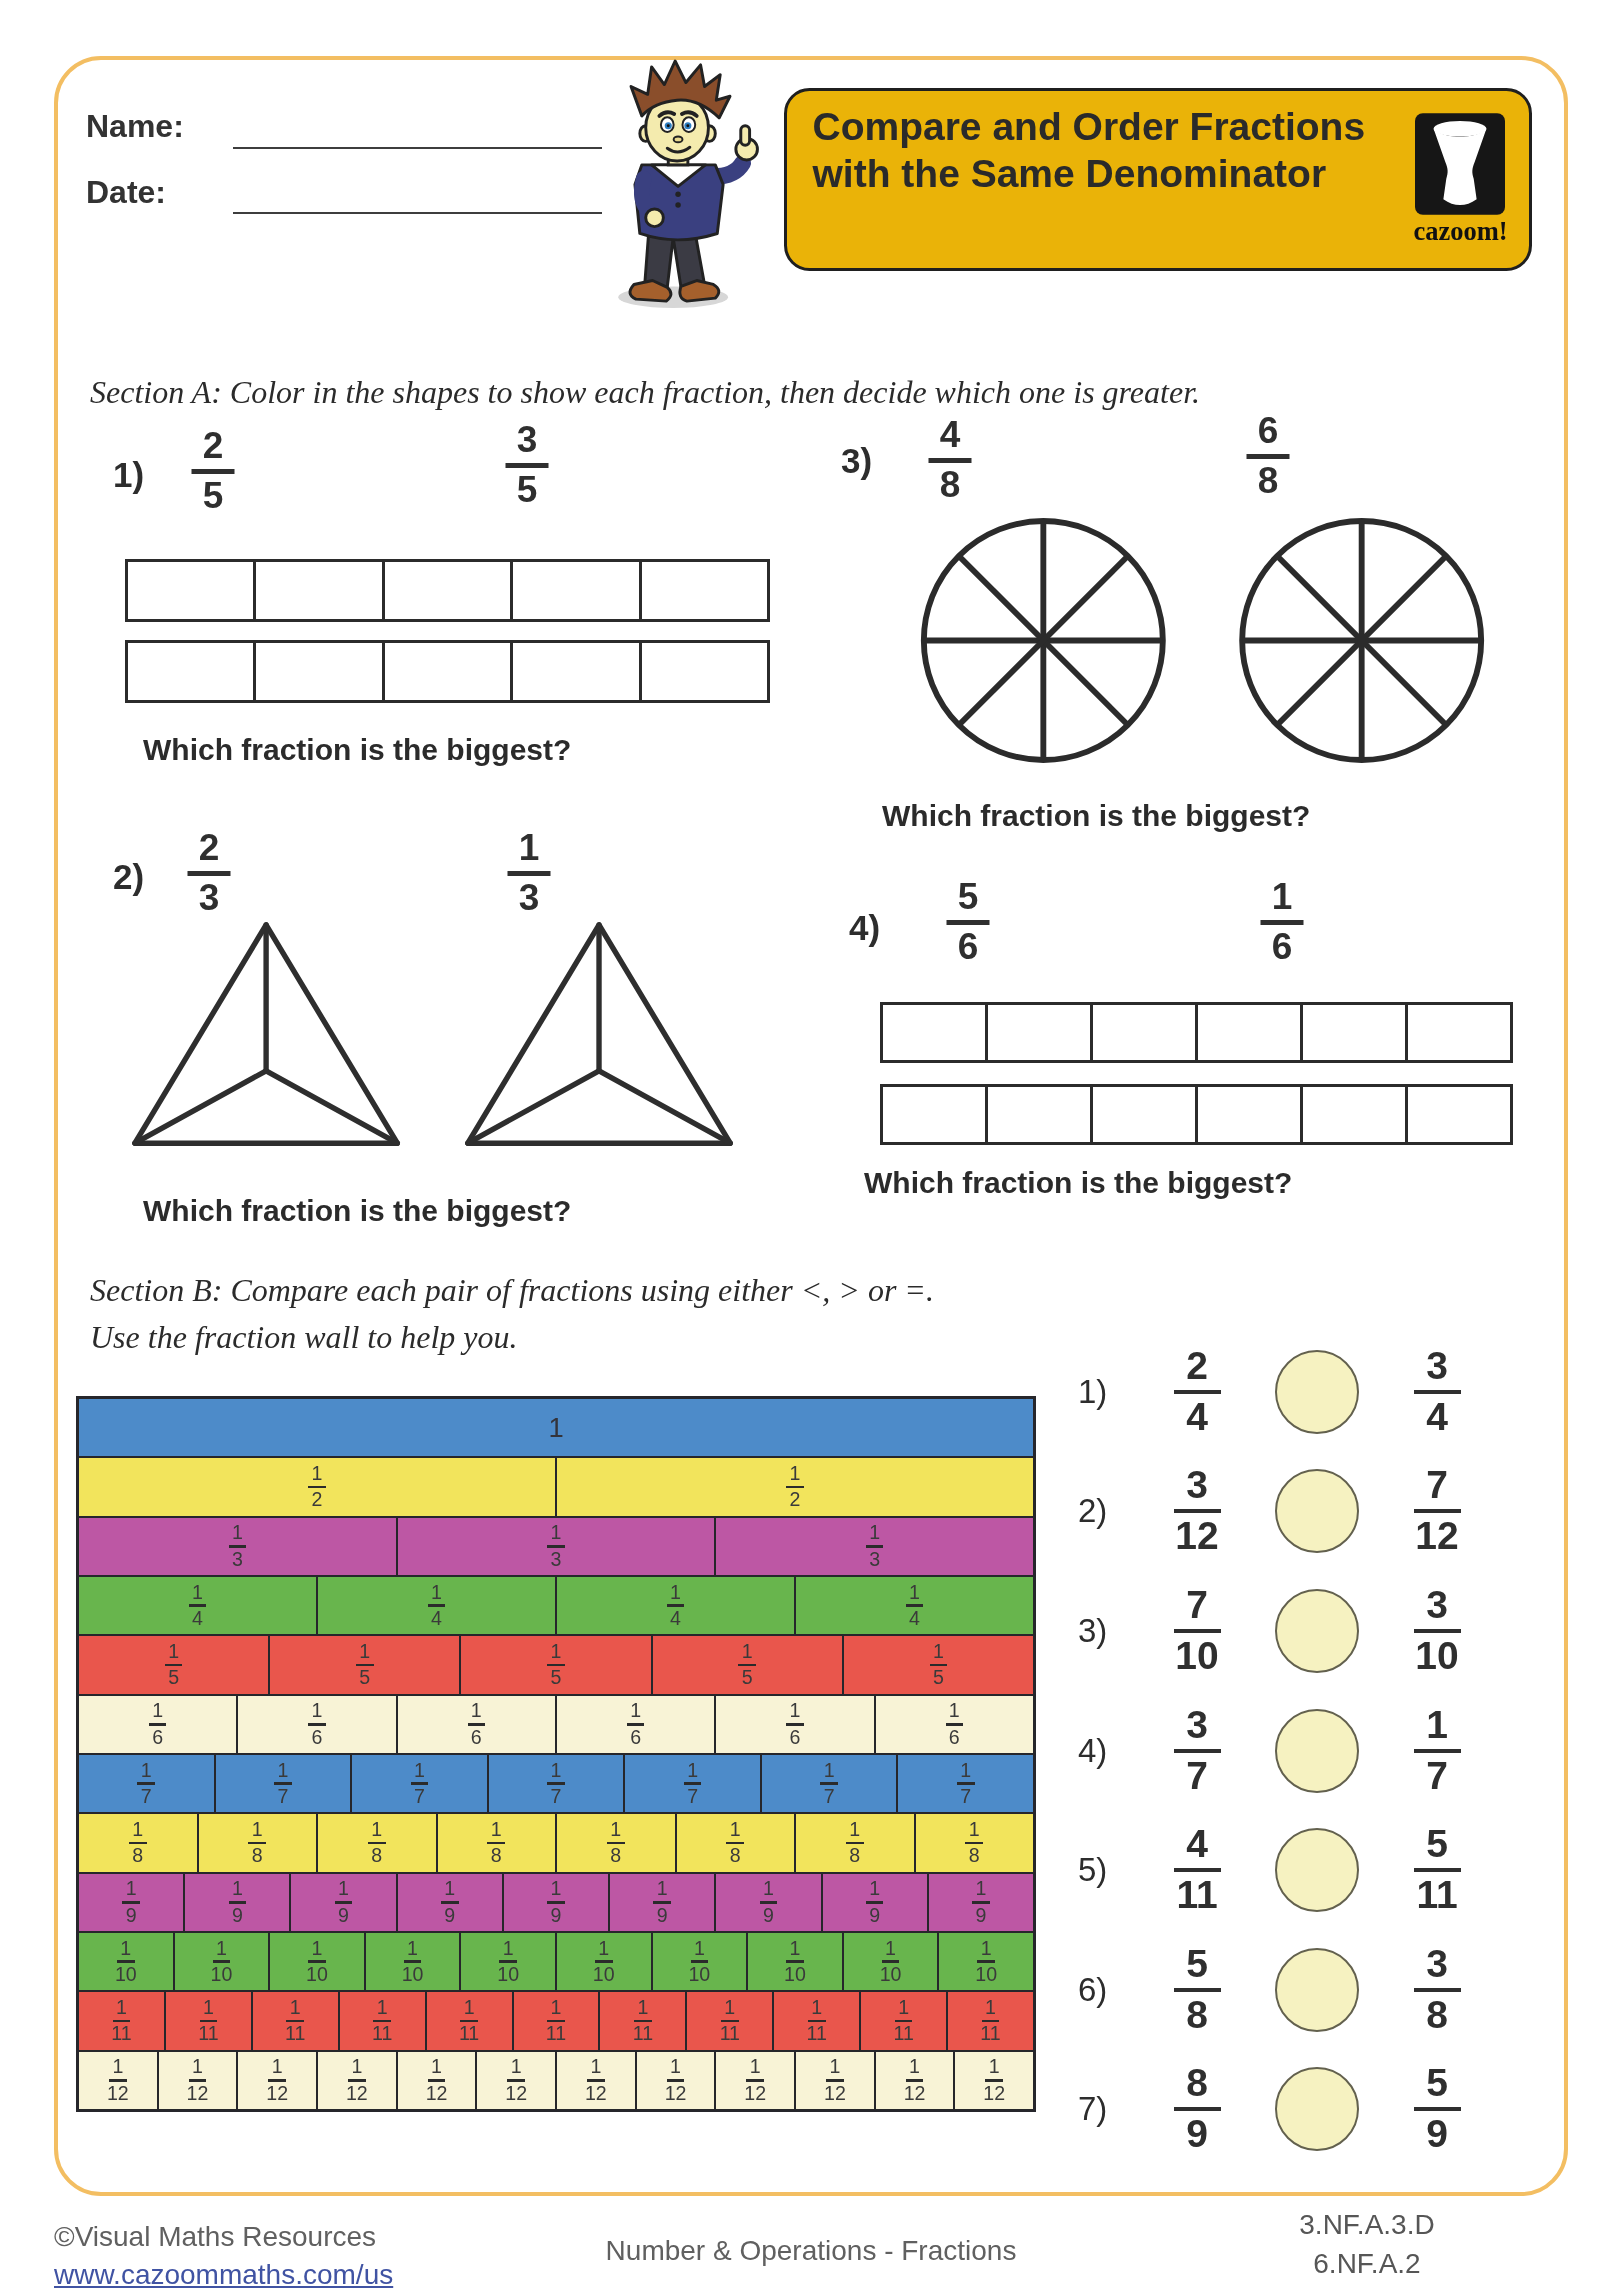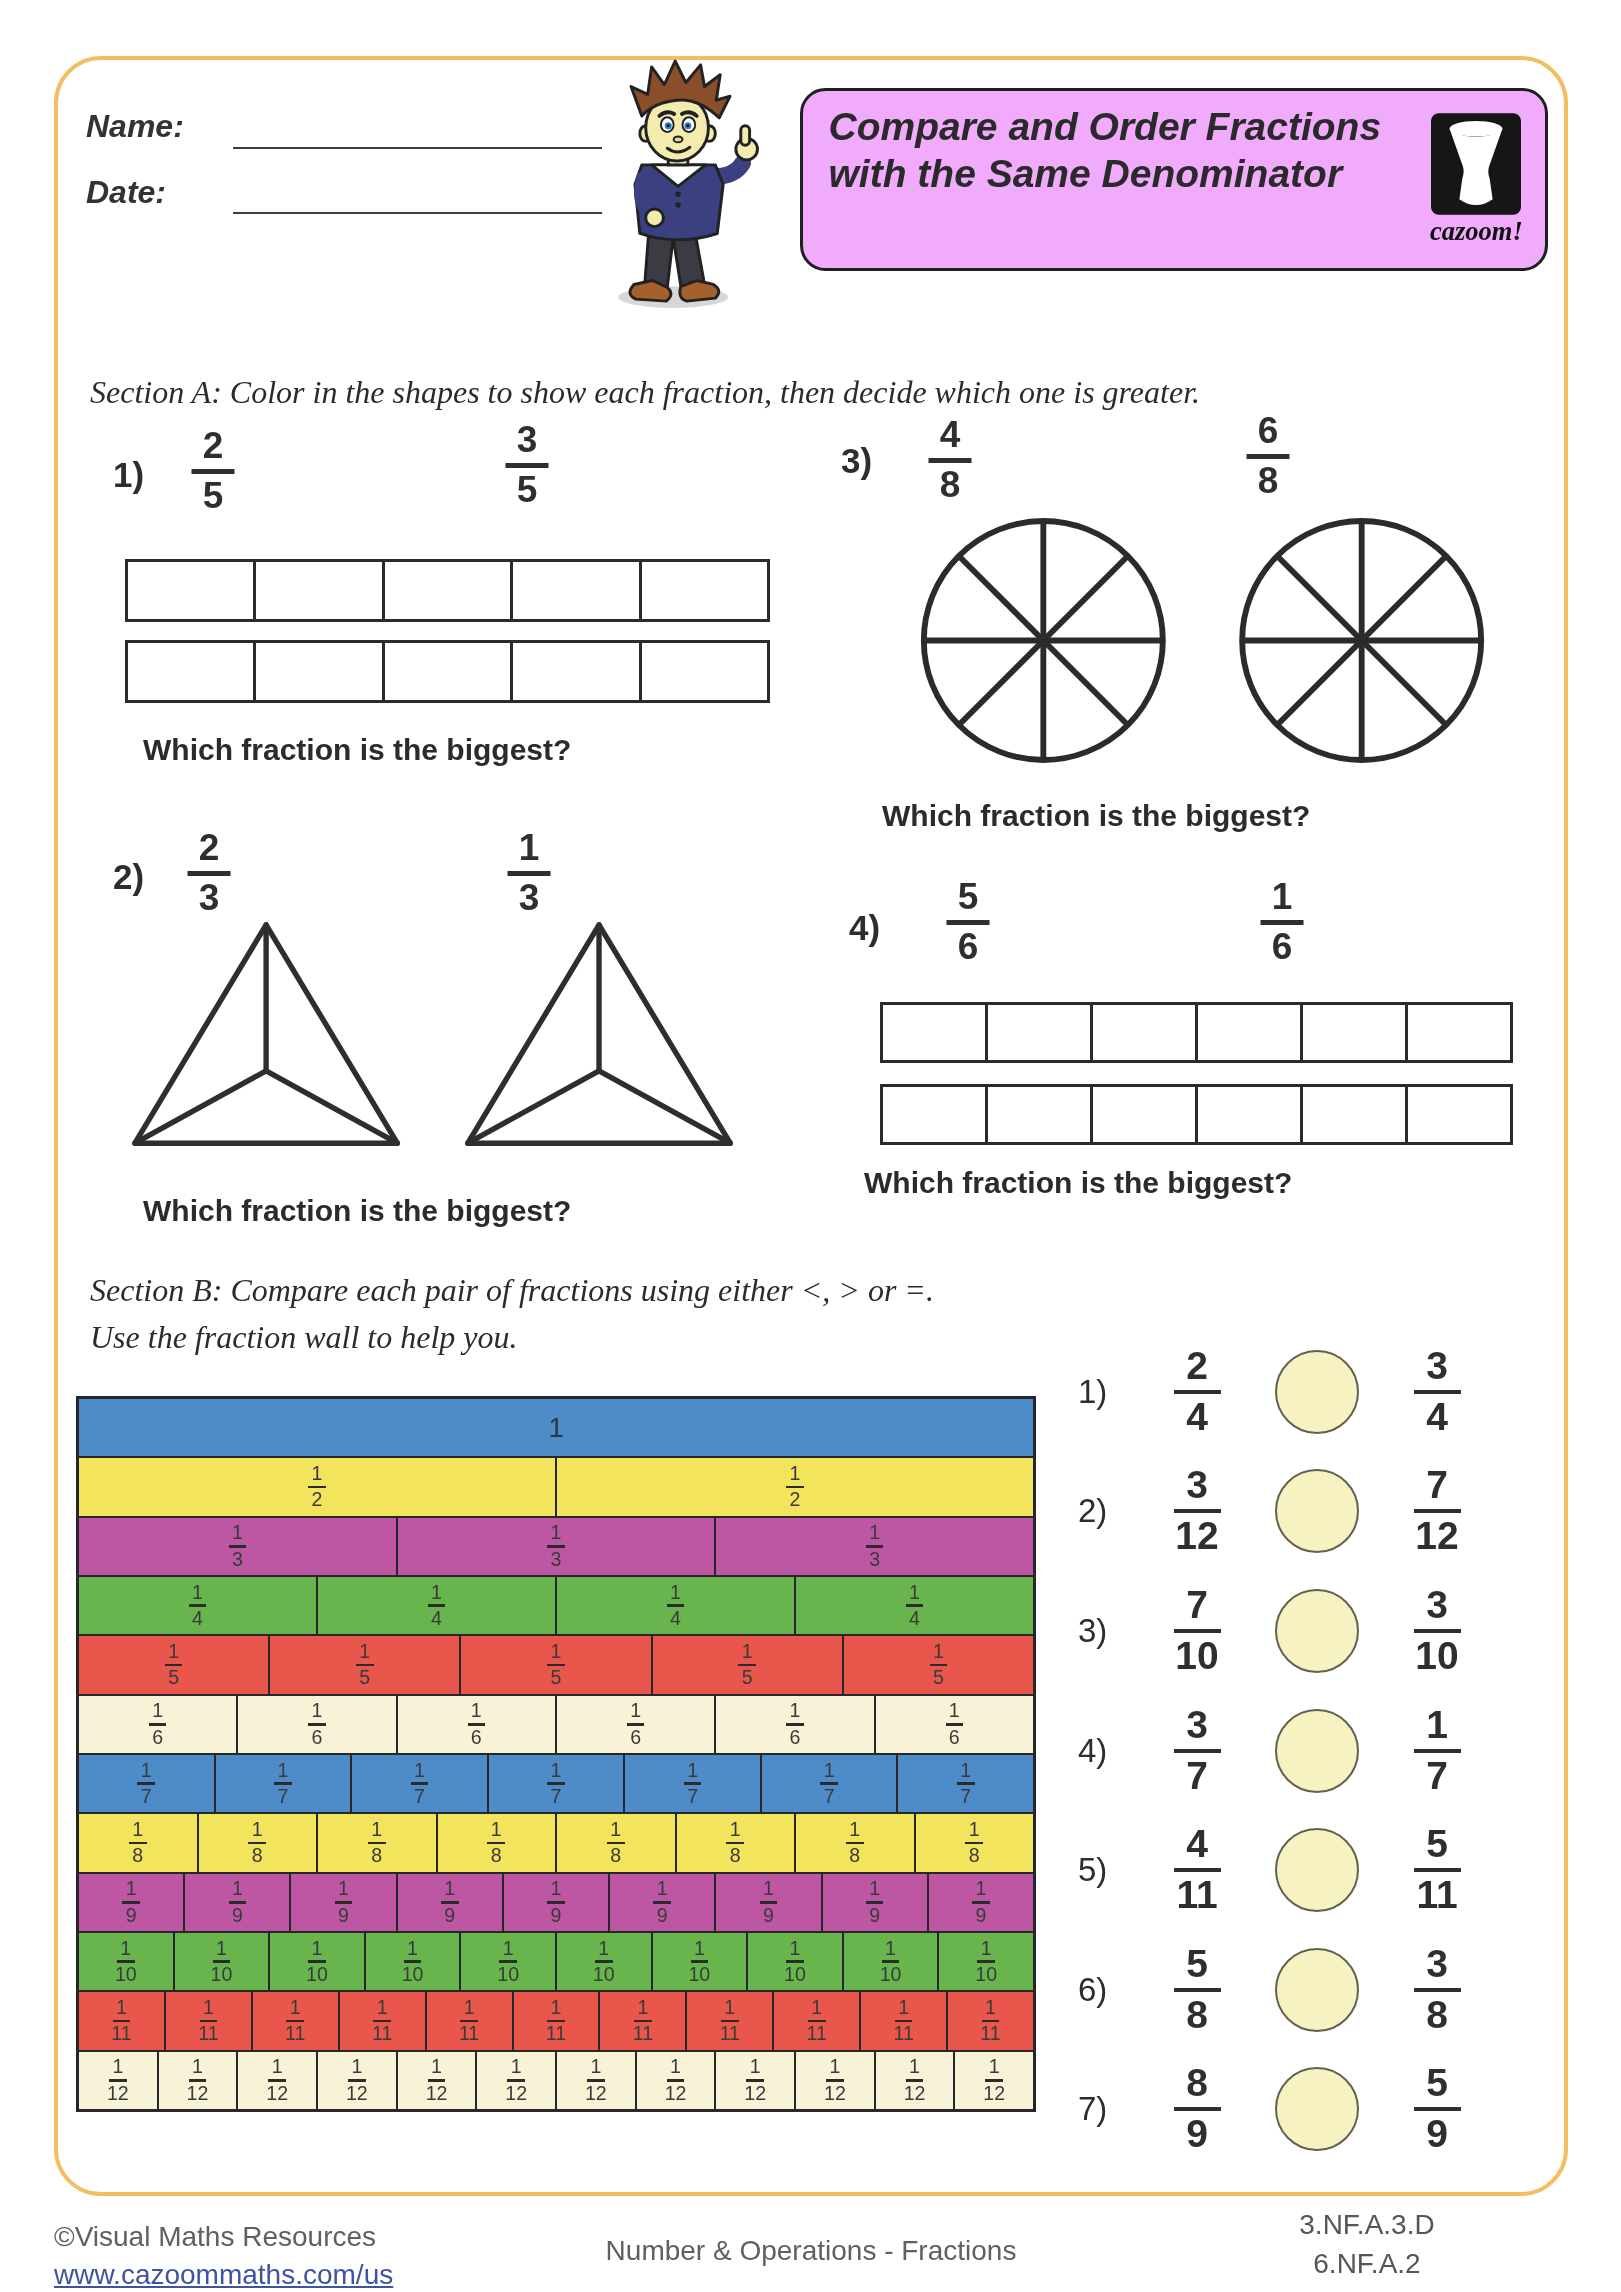--- a/index.html
+++ b/index.html
@@ -2,24 +2,24 @@
 <html><head>
 <meta charset="utf-8">
 <style>
   html,body{margin:0;padding:0;background:#ffffff;}
   body{font-family:"Liberation Sans",sans-serif;color:#2d2d2d;}
   #page{position:relative;width:1621px;height:2293px;background:#fff;overflow:hidden;}
   .abs{position:absolute;}
 
   .page-frame{left:54px;top:56px;width:1514px;height:2140px;border:4.9px solid #f3be62;border-radius:47px;box-sizing:border-box;}
 
-  .field-label{font-size:32px;font-weight:700;color:#333;font-style:italic;}
+  .field-label{font-size:32px;font-weight:700;color:#333;}
   .writing-line{height:0;border-bottom:2.9px solid #3d3d3d;}
 
-  .title-box{left:800px;top:88px;width:748px;height:183px;background:#f0abfc;border:3.9px solid #1f1f1f;border-radius:25.5px;box-sizing:border-box;font-style:italic;}
+  .title-box{left:784px;top:88px;width:748px;height:183px;background:#eab308;border:3.9px solid #1f1f1f;border-radius:25.5px;box-sizing:border-box;}
   .title-text{left:25.5px;top:11.8px;width:554px;font-size:39px;font-weight:700;line-height:1.22;color:#2a2a2a;}
   .logo-wrap{right:21.6px;top:21.6px;width:94px;text-align:center;}
   .logo-word{font-family:"Liberation Serif",serif;font-weight:700;font-size:26.5px;color:#111;margin-top:1px;}
 
   .sec-head{font-family:"Liberation Serif",serif;font-style:italic;font-size:32px;color:#2b2b2b;white-space:nowrap;}
   .sec-label{font-weight:400;}
 
   .num-label{font-size:35px;font-weight:700;color:#2d2d2d;}
 
   .frac{display:flex;flex-direction:column;align-items:center;transform:translateX(-50%);line-height:1.05;}

